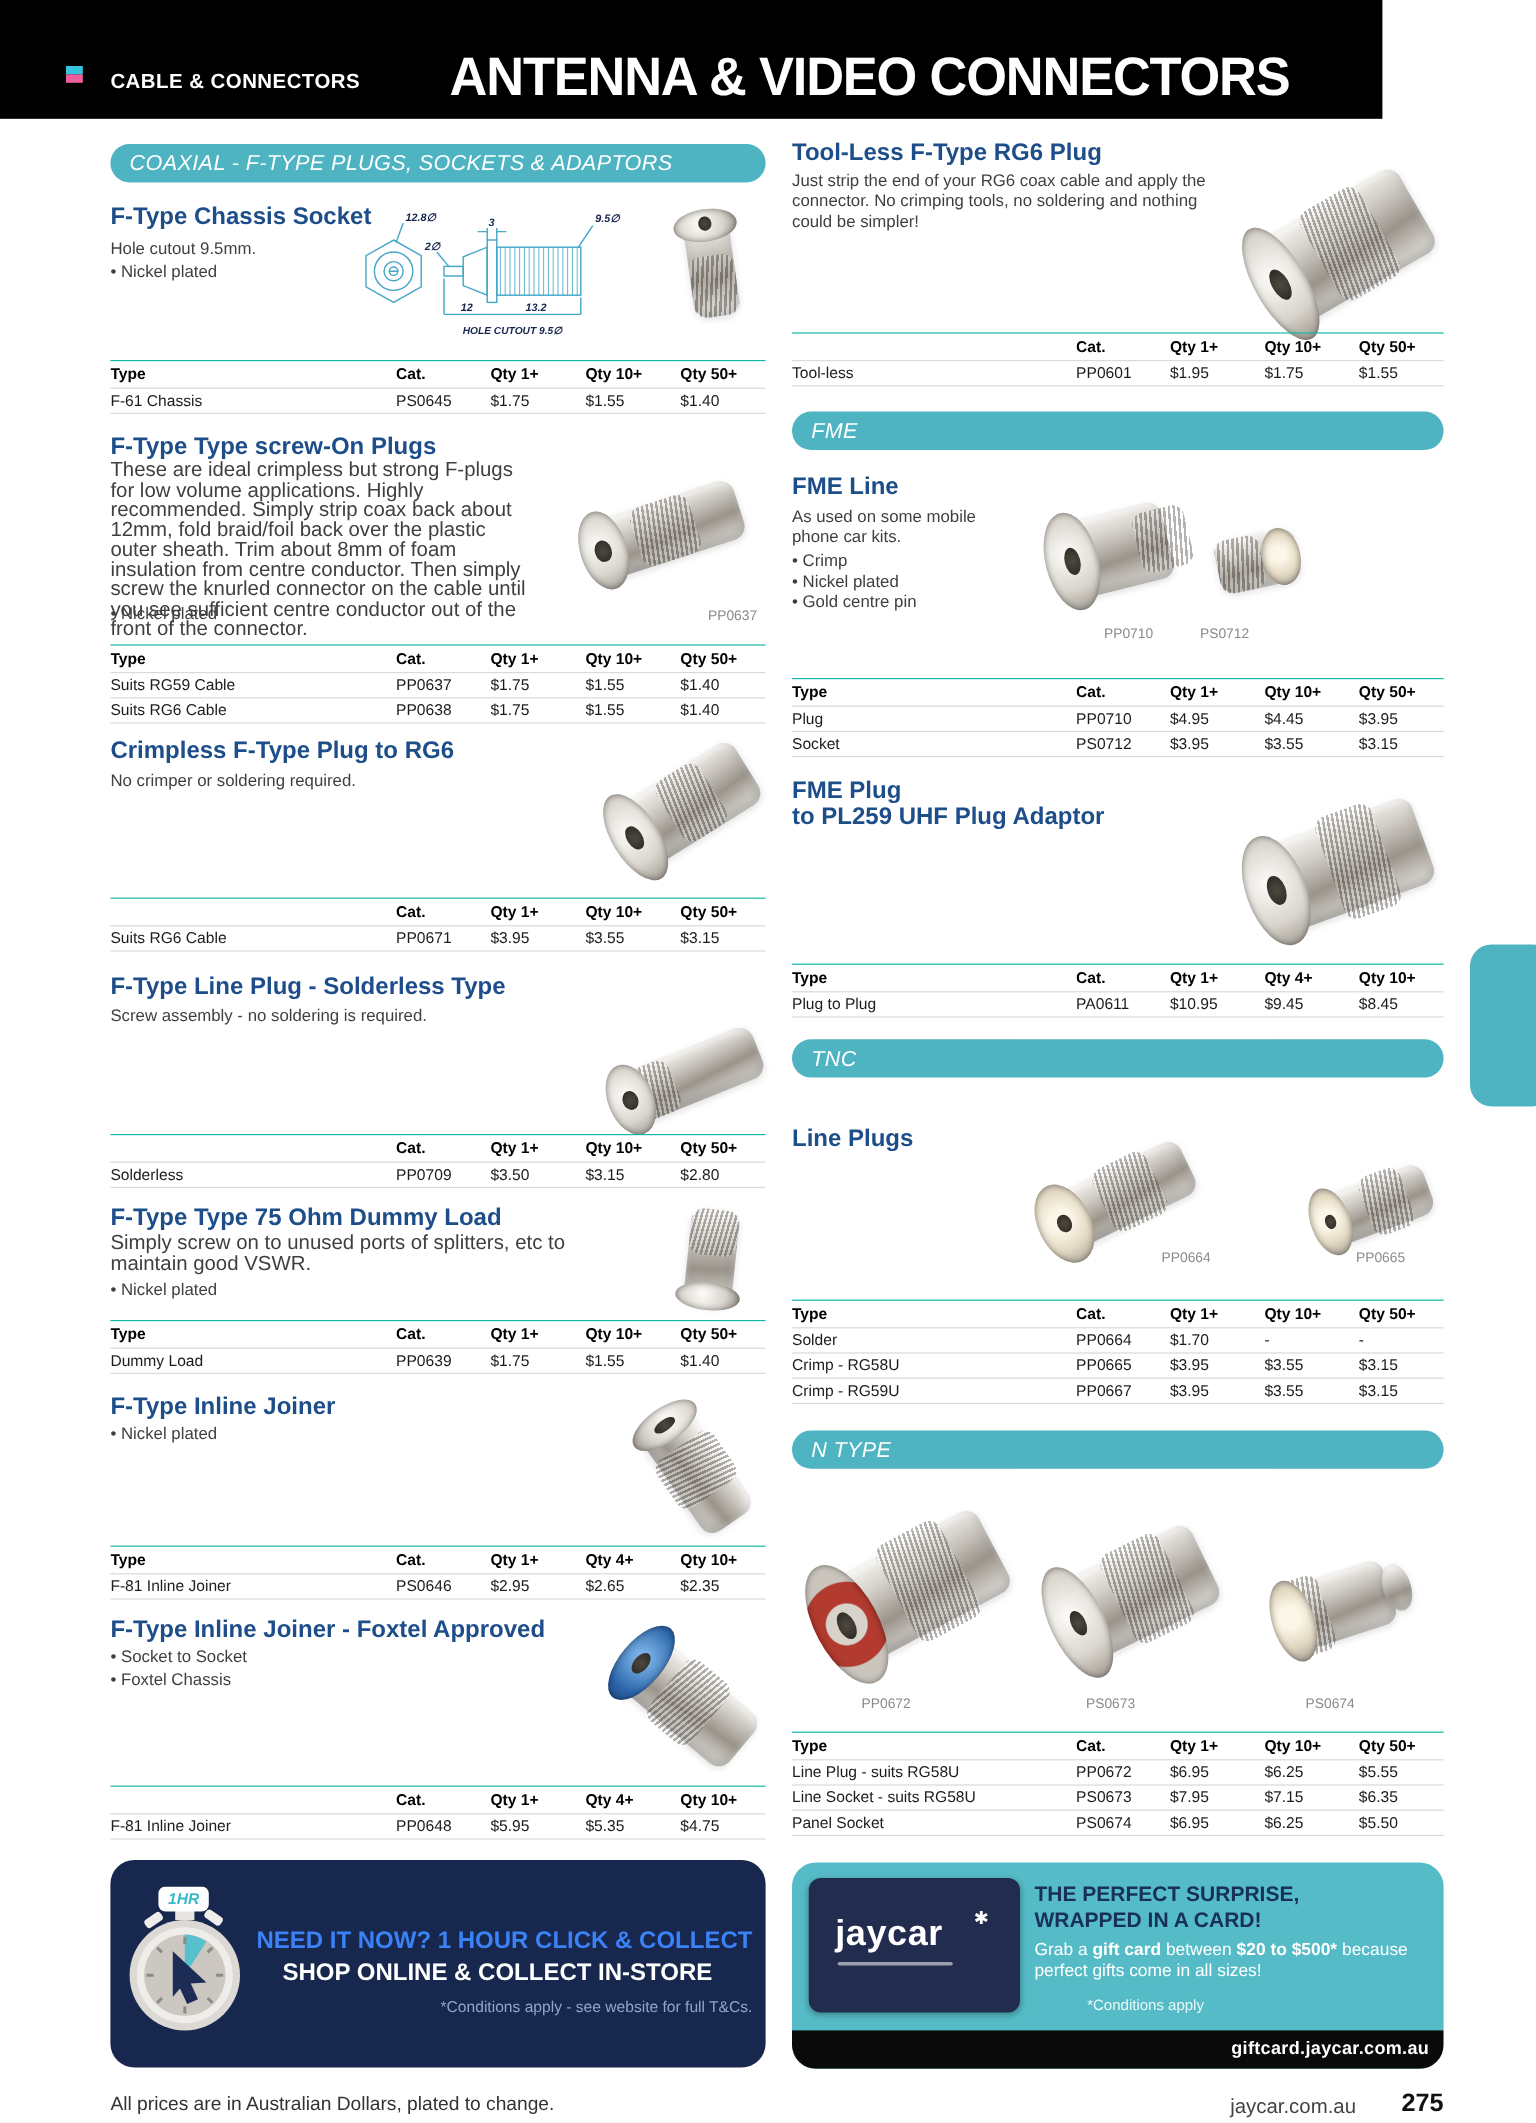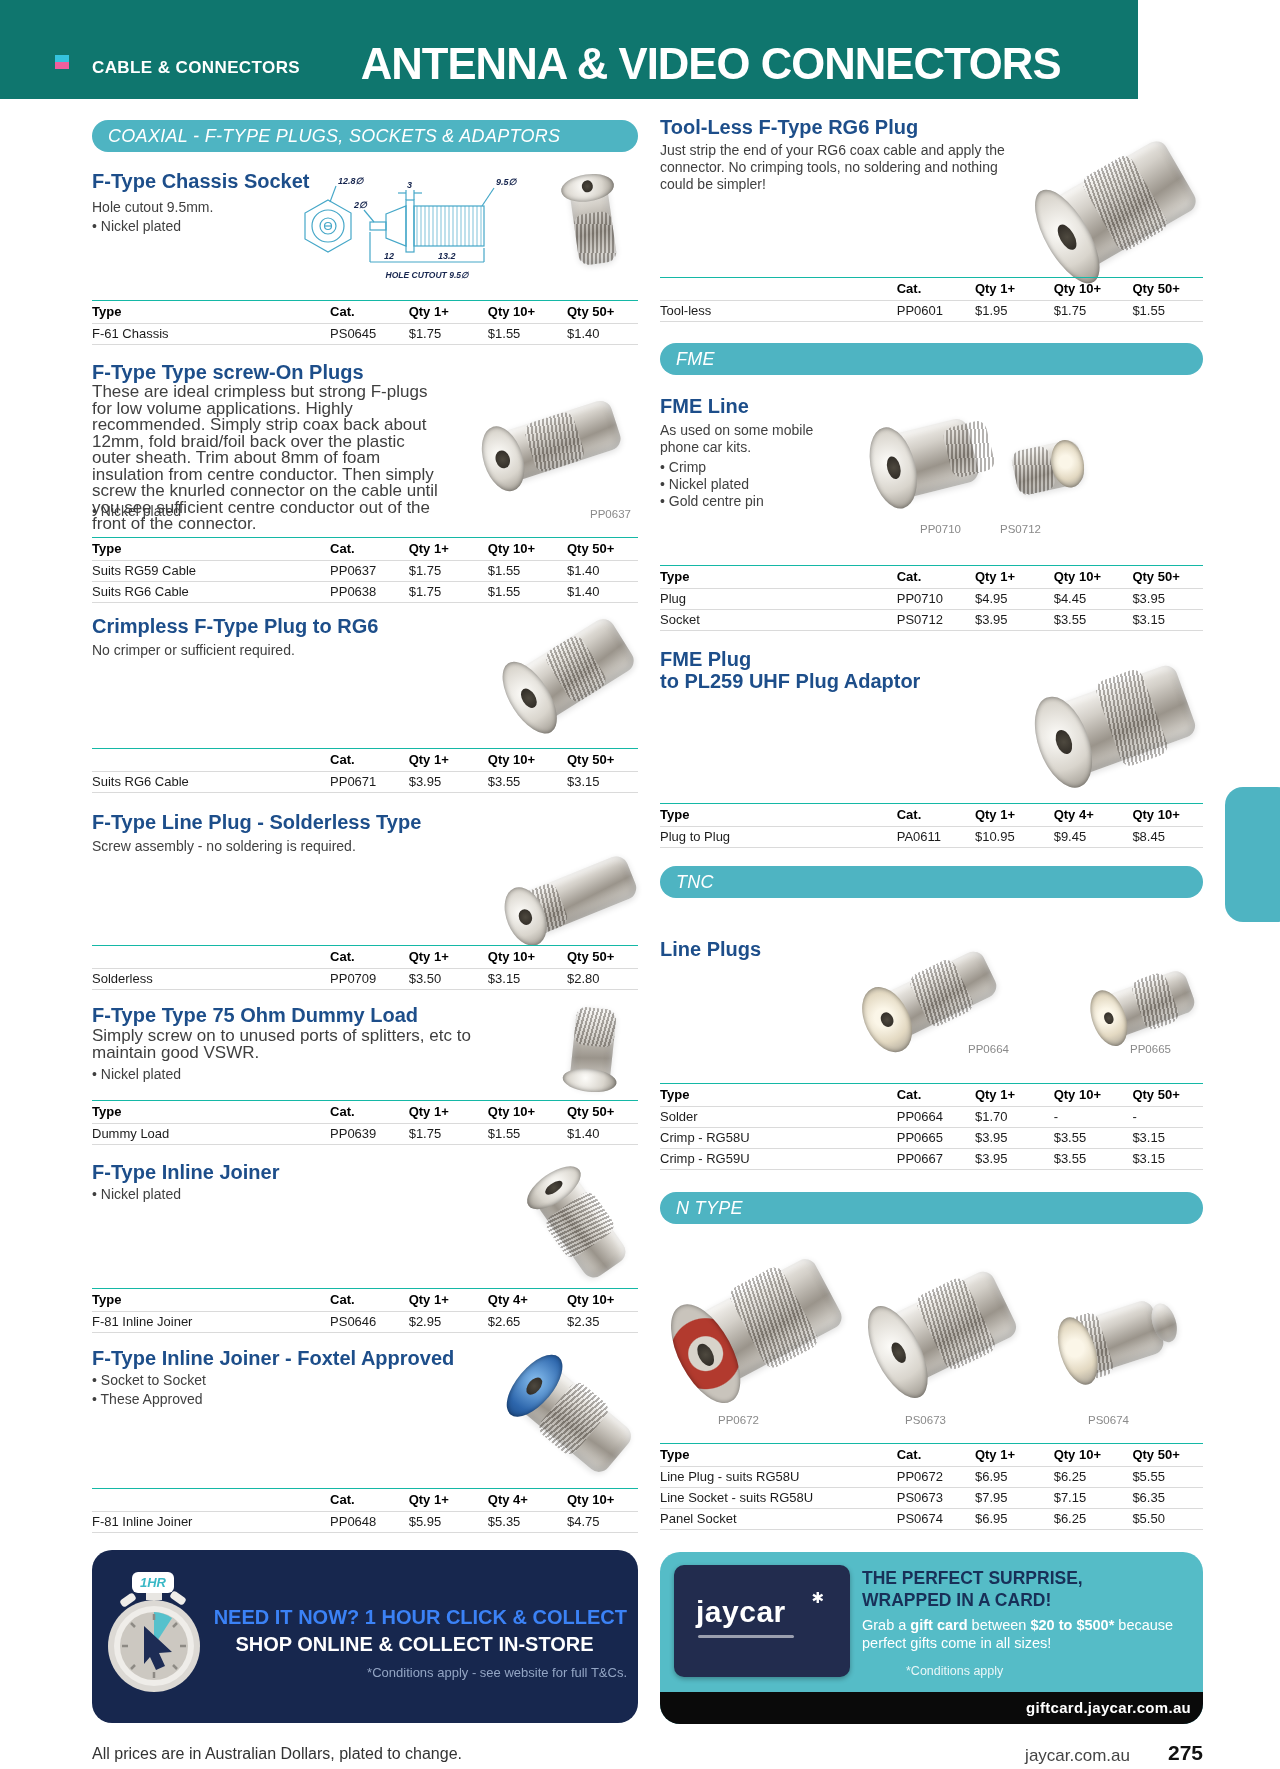--- a/index.html
+++ b/index.html
@@ -1,20 +1,20 @@
 <!DOCTYPE html>
 <html><head>
 <meta charset="utf-8">
 <style>
   html,body{margin:0;padding:0;background:#e8e8e8;}
   #page{position:relative;width:1280px;height:1769px;background:#ffffff;overflow:hidden;
         font-family:"Liberation Sans",sans-serif;}
   .t{position:absolute;}
   
-  #hdr{position:absolute;left:0;top:0;width:1138px;height:99px;background:#0f766e;}
+  #hdr{position:absolute;left:0;top:0;width:1138px;height:99px;background:#000000;padding-left:14px;}
   #hdr .sec{position:absolute;left:92px;top:58px;color:#fff;font-size:17px;font-weight:bold;letter-spacing:.4px;}
   #hdr .ttl{position:absolute;right:77px;top:38px;color:#fff;font-size:45px;font-weight:bold;
             letter-spacing:-1px;transform:scaleX(.97);transform-origin:right;white-space:nowrap;}
   .regmark span{display:block;width:14px;height:7px;}
   
   .band{position:absolute;height:32px;background:#4eb4c2;border-radius:16px;color:#fff;
         font-size:18px;font-weight:normal;font-style:italic;line-height:32px;padding-left:16px;
         letter-spacing:.3px;box-sizing:border-box;}
   
   .h{position:absolute;font-size:20px;font-weight:bold;color:#1d4e8a;white-space:pre-line;line-height:22px;}
@@ -194,21 +194,21 @@
       <div class="tr">
         <span>Suits RG6 Cable</span>
         <span>PP0638</span>
         <span>$1.75</span>
         <span>$1.55</span>
         <span>$1.40</span>
       </div>
     </div>
 
   <div class="h" style="left:92px;top:615px">Crimpless F-Type Plug to RG6</div>
-  <div class="d" style="left:92px;top:642px">No crimper or sufficient required.</div>
+  <div class="d" style="left:92px;top:642px">No crimper or soldering required.</div>
   <div class="ph" style="left:500px;top:605px;width:140px;height:135px;transform:rotate(-32deg)">
     <div class="bar" style="left:14%;top:28%;width:80%;height:44%"></div>
     <div class="knl" style="left:40%;top:28%;width:30%;height:44%"></div>
     <div class="fc" style="left:2%;top:20%;width:28%;height:60%"></div>
     <div class="pin" style="left:11%;top:42%;width:9%;height:16%"></div>
   </div>
   <div class="tbl" style="left:92px;top:748px;width:546px">
       <div class="tr head">
         <span></span>
         <span>Cat.</span>
@@ -295,21 +295,21 @@
         <span>F-81 Inline Joiner</span>
         <span>PS0646</span>
         <span>$2.95</span>
         <span>$2.65</span>
         <span>$2.35</span>
       </div>
     </div>
 
   <div class="h" style="left:92px;top:1347px">F-Type Inline Joiner - Foxtel Approved</div>
   <div class="b" style="left:92px;top:1372px">Socket to Socket</div>
-  <div class="b" style="left:92px;top:1391px">These Approved</div>
+  <div class="b" style="left:92px;top:1391px">Foxtel Chassis</div>
   <div class="ph" style="left:505px;top:1355px;width:135px;height:125px;transform:rotate(40deg)">
     <div class="bar" style="left:10%;top:28%;width:84%;height:44%"></div>
     <div class="knl" style="left:34%;top:24%;width:34%;height:52%"></div>
     <div class="fc blue" style="left:0%;top:20%;width:27%;height:60%"></div>
     <div class="pin" style="left:9%;top:42%;width:9%;height:16%"></div>
   </div>
   <div class="tbl" style="left:92px;top:1488px;width:546px">
       <div class="tr head">
         <span></span>
         <span>Cat.</span>

